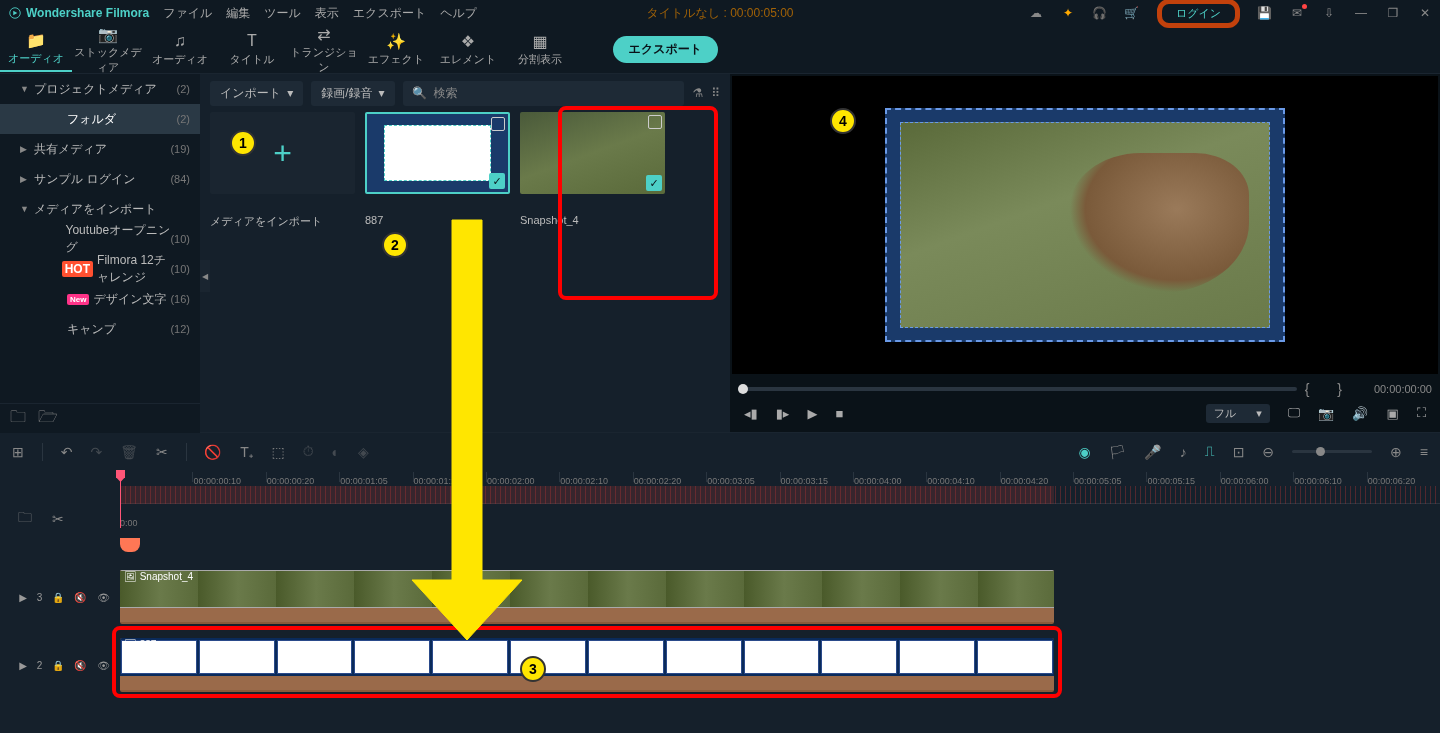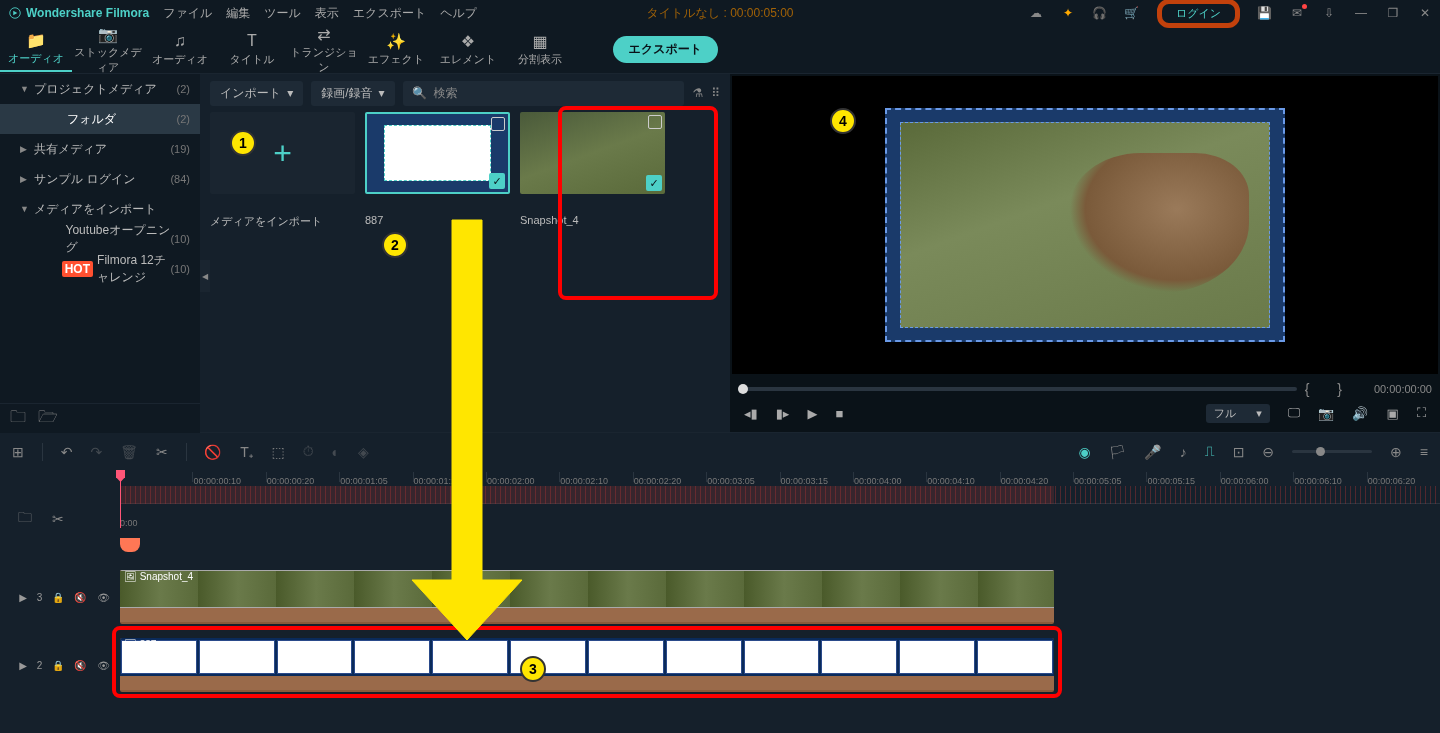--- a/index.html
+++ b/index.html
@@ -185,20 +185,31 @@
           <span class="arrow"></span>
           <span>Youtubeオープニング</span>
           <span class="count">(10)</span>
         </div>
         <div class="side-item sub">
           <span class="arrow"></span>
           <span class="badge-hot">HOT</span>
           <span>Filmora 12チャレンジ</span>
           <span class="count">(10)</span>
         </div>
+        <div class="side-item sub">
+          <span class="arrow"></span>
+          <span class="badge-new">New</span>
+          <span>デザイン文字</span>
+          <span class="count">(16)</span>
+        </div>
+        <div class="side-item sub">
+          <span class="arrow"></span>
+          <span>キャンプ</span>
+          <span class="count">(12)</span>
+        </div>
       </div>
   </div>
   <div class="sidebar-footer">
     <span style="color:#888">🗀</span>
     <span style="color:#888">🗁</span>
   </div>
   <div class="collapse-handle">◀</div>
 
   <div class="media-panel">
     <div class="media-toolbar">

